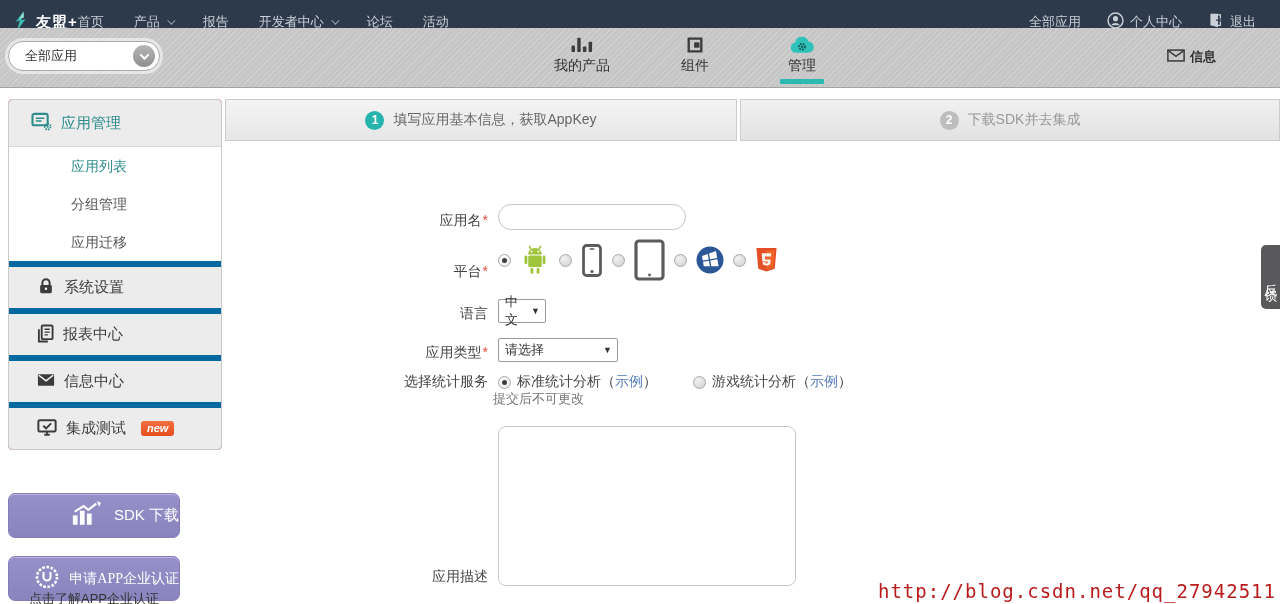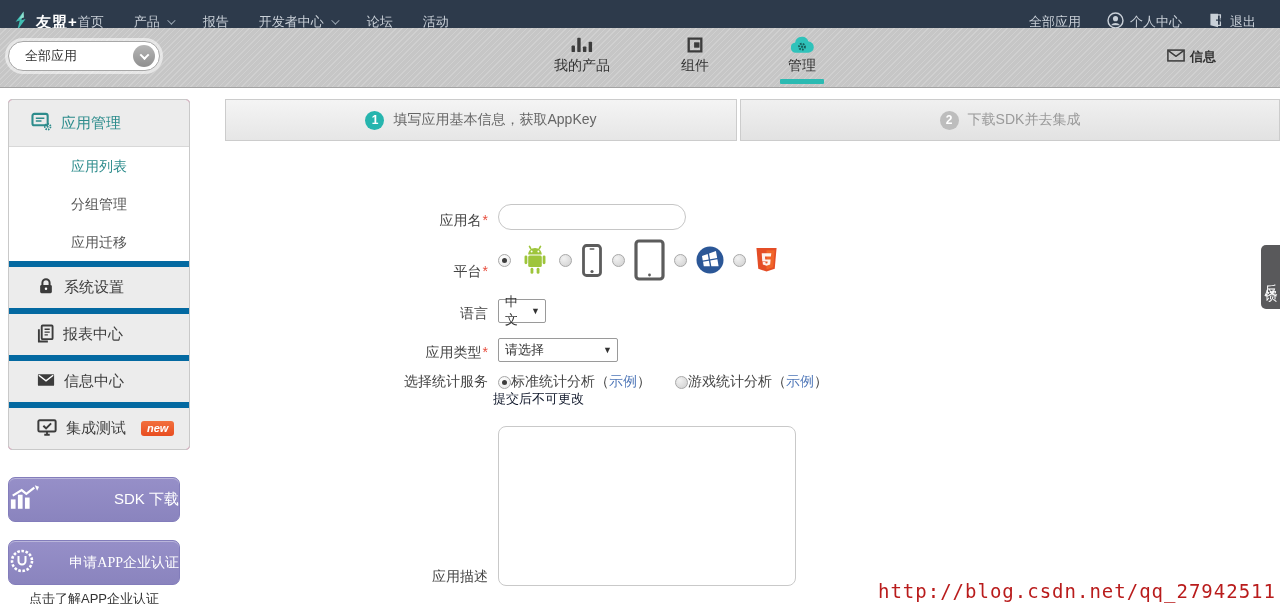--- a/index.html
+++ b/index.html
@@ -27,29 +27,29 @@
   .circle-chev i { width:7px; height:7px; border-right:2px solid #fff; border-bottom:2px solid #fff; transform:rotate(45deg) translate(-1px,-1px); }
   .toolbar-tabs { position:absolute; left:554px; top:6px; display:flex; gap:63px; }
   .t-tab { display:flex; flex-direction:column; align-items:center; }
   .t-tab .ticon { height:20px; display:flex; align-items:flex-end; }
   .t-tab .tlabel { font-size:14px; color:#333; margin-top:3px; white-space:nowrap; }
   .tab-underline { width:44px; height:5px; margin-top:4px; border-radius:1px; background:transparent; }
   .t-tab.active .tab-underline { background:#2bbab2; }
   .toolbar-msg { position:absolute; right:64px; top:20px; display:flex; align-items:center; gap:5px; font-size:13px; color:#333; font-weight:bold; }
 
   
-  .sidebar { position:absolute; left:8px; top:99px; width:182px; background:#be185d; border:1px solid #c9c9c9; border-radius:4px; overflow:hidden; }
+  .sidebar { position:absolute; left:8px; top:99px; width:214px; background:#be185d; border:1px solid #c9c9c9; border-radius:4px; overflow:hidden; }
   .side-head { height:46px; background:#ececec; display:flex; align-items:center; gap:9px; padding-left:22px; color:#2d8c8c; font-size:15px; }
   .side-subnav { background:#fff; border-top:1px solid #d8d8d8; }
   .sub { display:block; padding-left:62px; line-height:38px; font-size:14px; color:#555; }
   .sub.active { color:#2d8c8c; }
   .side-item { height:47px; background:#ececec; border-top:6px solid #0369a1; display:flex; align-items:center; gap:9px; padding-left:28px; font-size:15px; color:#3c3c3c; }
   .new-badge { margin-left:6px; background:linear-gradient(#f2703e,#e84d20); color:#fff; font-size:11px; font-style:italic; font-weight:bold; padding:1px 6px 2px; border-radius:3px; }
 
-  .side-btn { position:absolute; left:8px; width:172px; height:45px; border-radius:7px; border:1px solid #837dbb; background:linear-gradient(#968fc8,#8a84be); color:#fff; display:flex; align-items:center; justify-content:space-between; gap:13px; box-shadow:inset 0 1px 0 rgba(255,255,255,.35); }
+  .side-btn { position:absolute; left:8px; width:172px; height:45px; border-radius:7px; border:1px solid #837dbb; background:linear-gradient(#968fc8,#8a84be); color:#fff; display:flex; align-items:center; justify-content:flex-end; gap:13px; box-shadow:inset 0 1px 0 rgba(255,255,255,.35);margin-top:16px; }
   .sdk-btn { top:477px; font-size:15px; }
   .cert-btn { top:540px; font-size:14px; gap:9px;font-family:Liberation Serif, serif; }
   .cert-link { position:absolute; left:8px; top:590px; width:172px; text-align:center; font-size:13px; color:#333; text-decoration:underline; }
 
   
   .steps { position:absolute; left:225px; top:99px; right:0; height:42px; display:flex; gap:3px; }
   .step { border:1px solid #ccc; background:linear-gradient(#f0f0f0,#e2e2e2); display:flex; align-items:center; justify-content:center; gap:9px; font-size:14px; color:#666; }
   .step1 { width:512px; background:linear-gradient(#f4f4f4,#e6e6e6); }
   .step2 { flex:1; color:#9a9a9a; }
   .stepnum { width:19px; height:19px; border-radius:50%; color:#fff; font-size:12px; font-weight:bold; display:flex; align-items:center; justify-content:center; }
@@ -63,24 +63,24 @@
   .name-input { width:188px; height:26px; border:1px solid #c6c6c6; border-radius:13px; padding:0 12px; font-size:13px; color:#333; outline:none; background:#fff; }
   .radio { width:13px; height:13px; border-radius:50%; background:radial-gradient(circle at 35% 30%, #f2f2f2, #cfcfcf); border:1px solid #a8a8a8; display:inline-block; position:relative; flex:none; }
   .radio.selected { background:radial-gradient(circle at 35% 30%, #fff, #e6e6e6); }
   .radio.selected::after { content:""; position:absolute; left:3px; top:3px; width:5px; height:5px; border-radius:50%; background:#3d3d3d; }
   .plat-group { display:flex; align-items:center; gap:9px; }
   .platicon { display:flex; align-items:center; }
   .select { display:inline-flex; align-items:center; justify-content:space-between; border:1px solid #9a9a9a; border-radius:2px; background:#fff; height:24px; padding:0 5px 0 6px; font-size:13px; color:#333; }
   .select .arr { font-size:9px; color:#333; margin-left:7px; }
   .sel-lang { width:48px; }
   .sel-type { width:120px; }
-  .stats { display:flex; align-items:center; font-size:14px; color:#444; }
+  .stats { display:flex; align-items:center; gap:6px; font-size:14px; color:#444; }
   .stats .gap { width:24px; }
   .blue-link { color:#4f77b8; }
-  .hint { position:absolute; left:493px; top:390px; font-size:13px; color:#0f172a; }
+  .hint { position:absolute; left:493px; top:390px; font-size:13px; color:#737373; }
   .desc-area { width:298px; height:160px; border:1px solid #c9c9c9; border-radius:8px; resize:none; outline:none; padding:8px; font-size:13px; font-family:inherit; }
 
   
   .feedback { position:absolute; right:0; top:245px; width:19px; height:64px; background:#59595b; border-radius:5px 0 0 5px; color:#fff; font-size:13px; display:flex; align-items:center; justify-content:center; writing-mode:vertical-lr; text-orientation:upright; letter-spacing:6px; padding-top:4px; }
   .watermark { position:absolute; right:4px; bottom:2px; font-family:"DejaVu Sans Mono","Liberation Mono",monospace; font-size:19px; color:#b91c1c; letter-spacing:1px; }
 </style>
 </head>
 <body>
 
 <div class="topnav">

